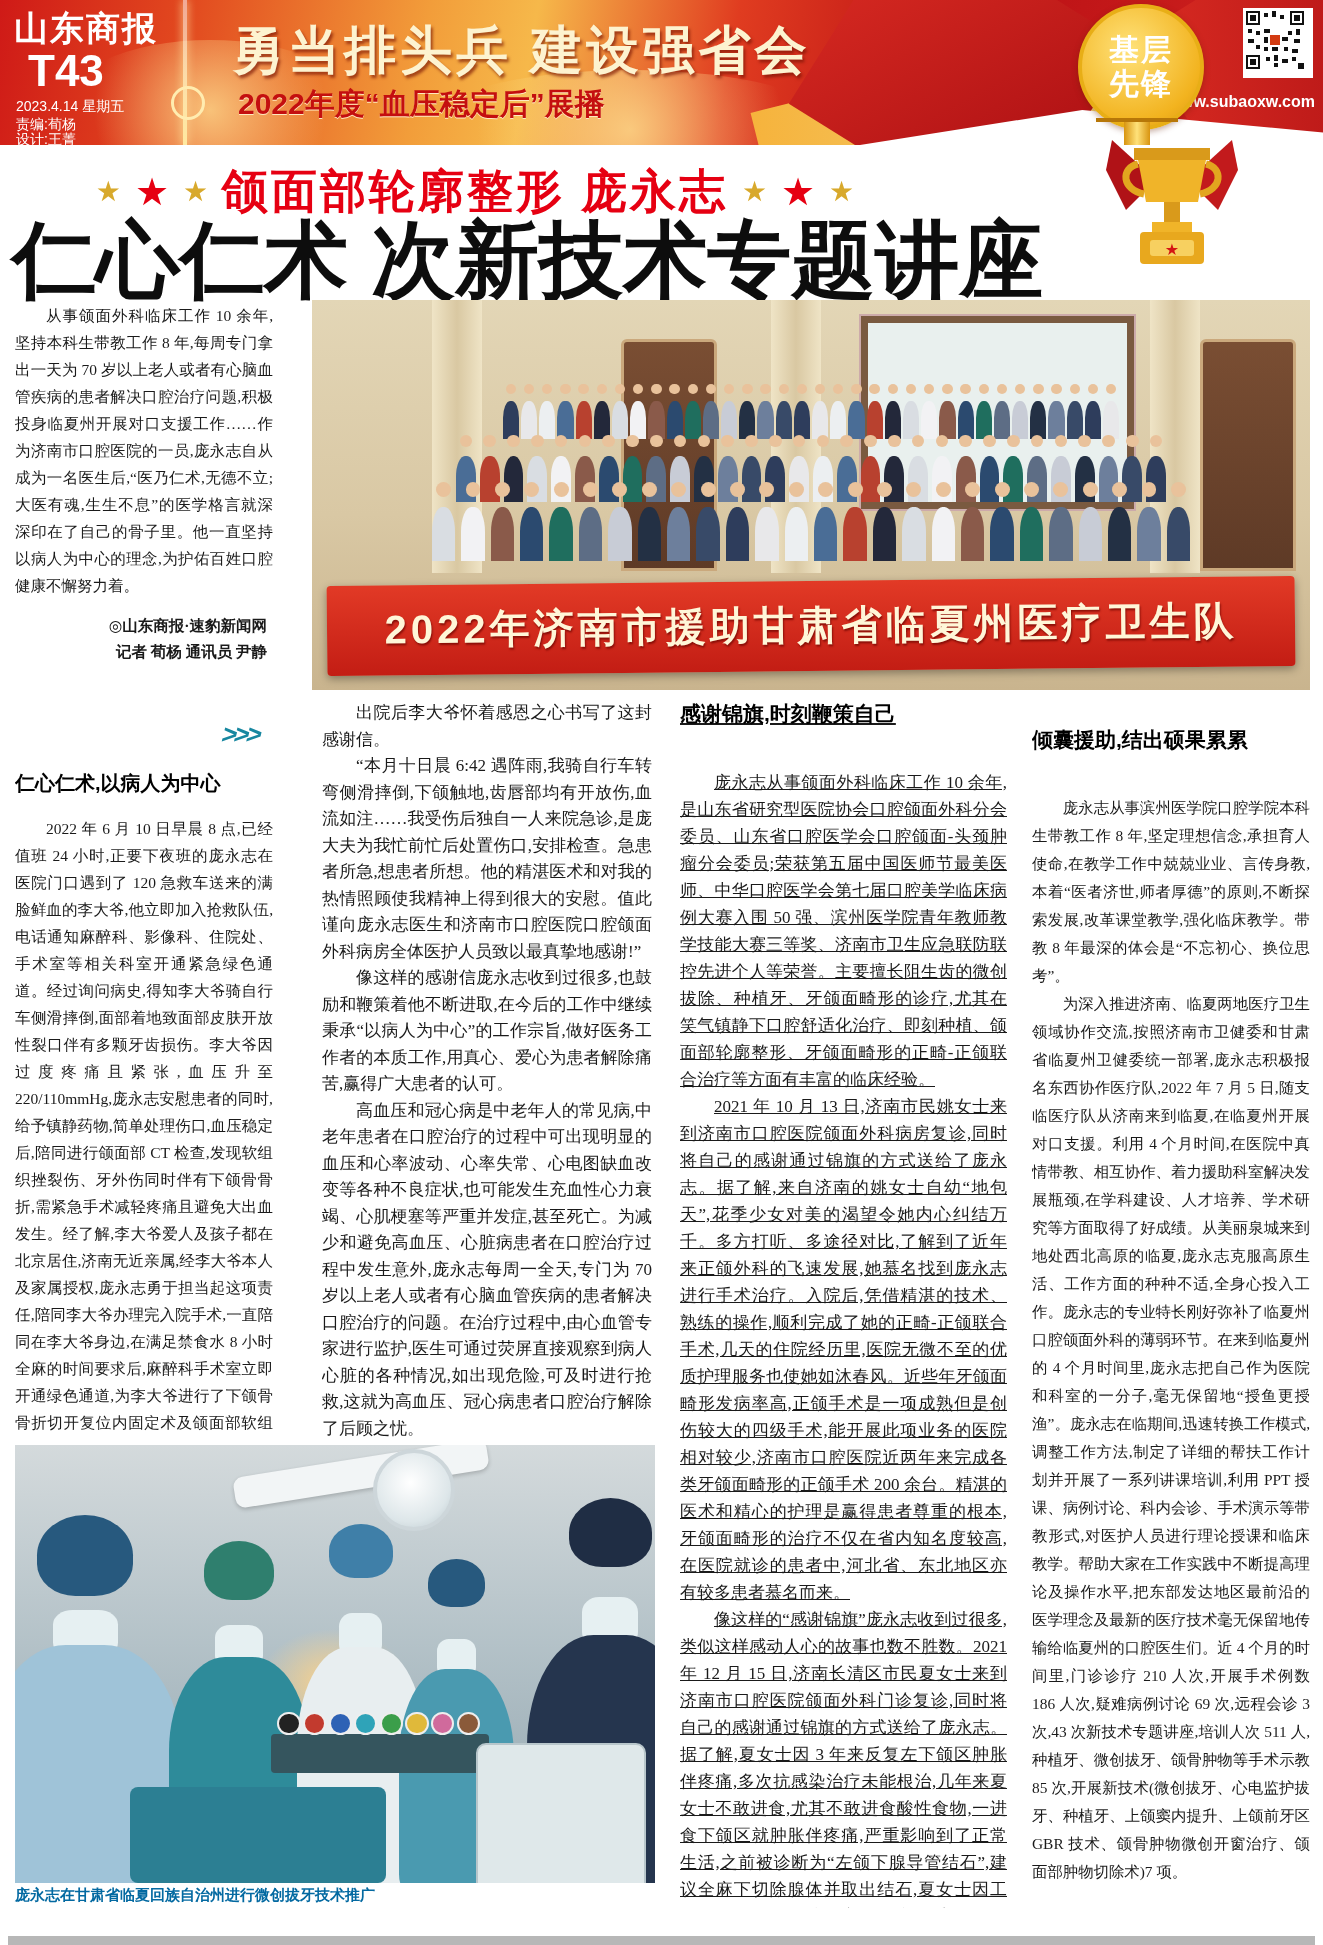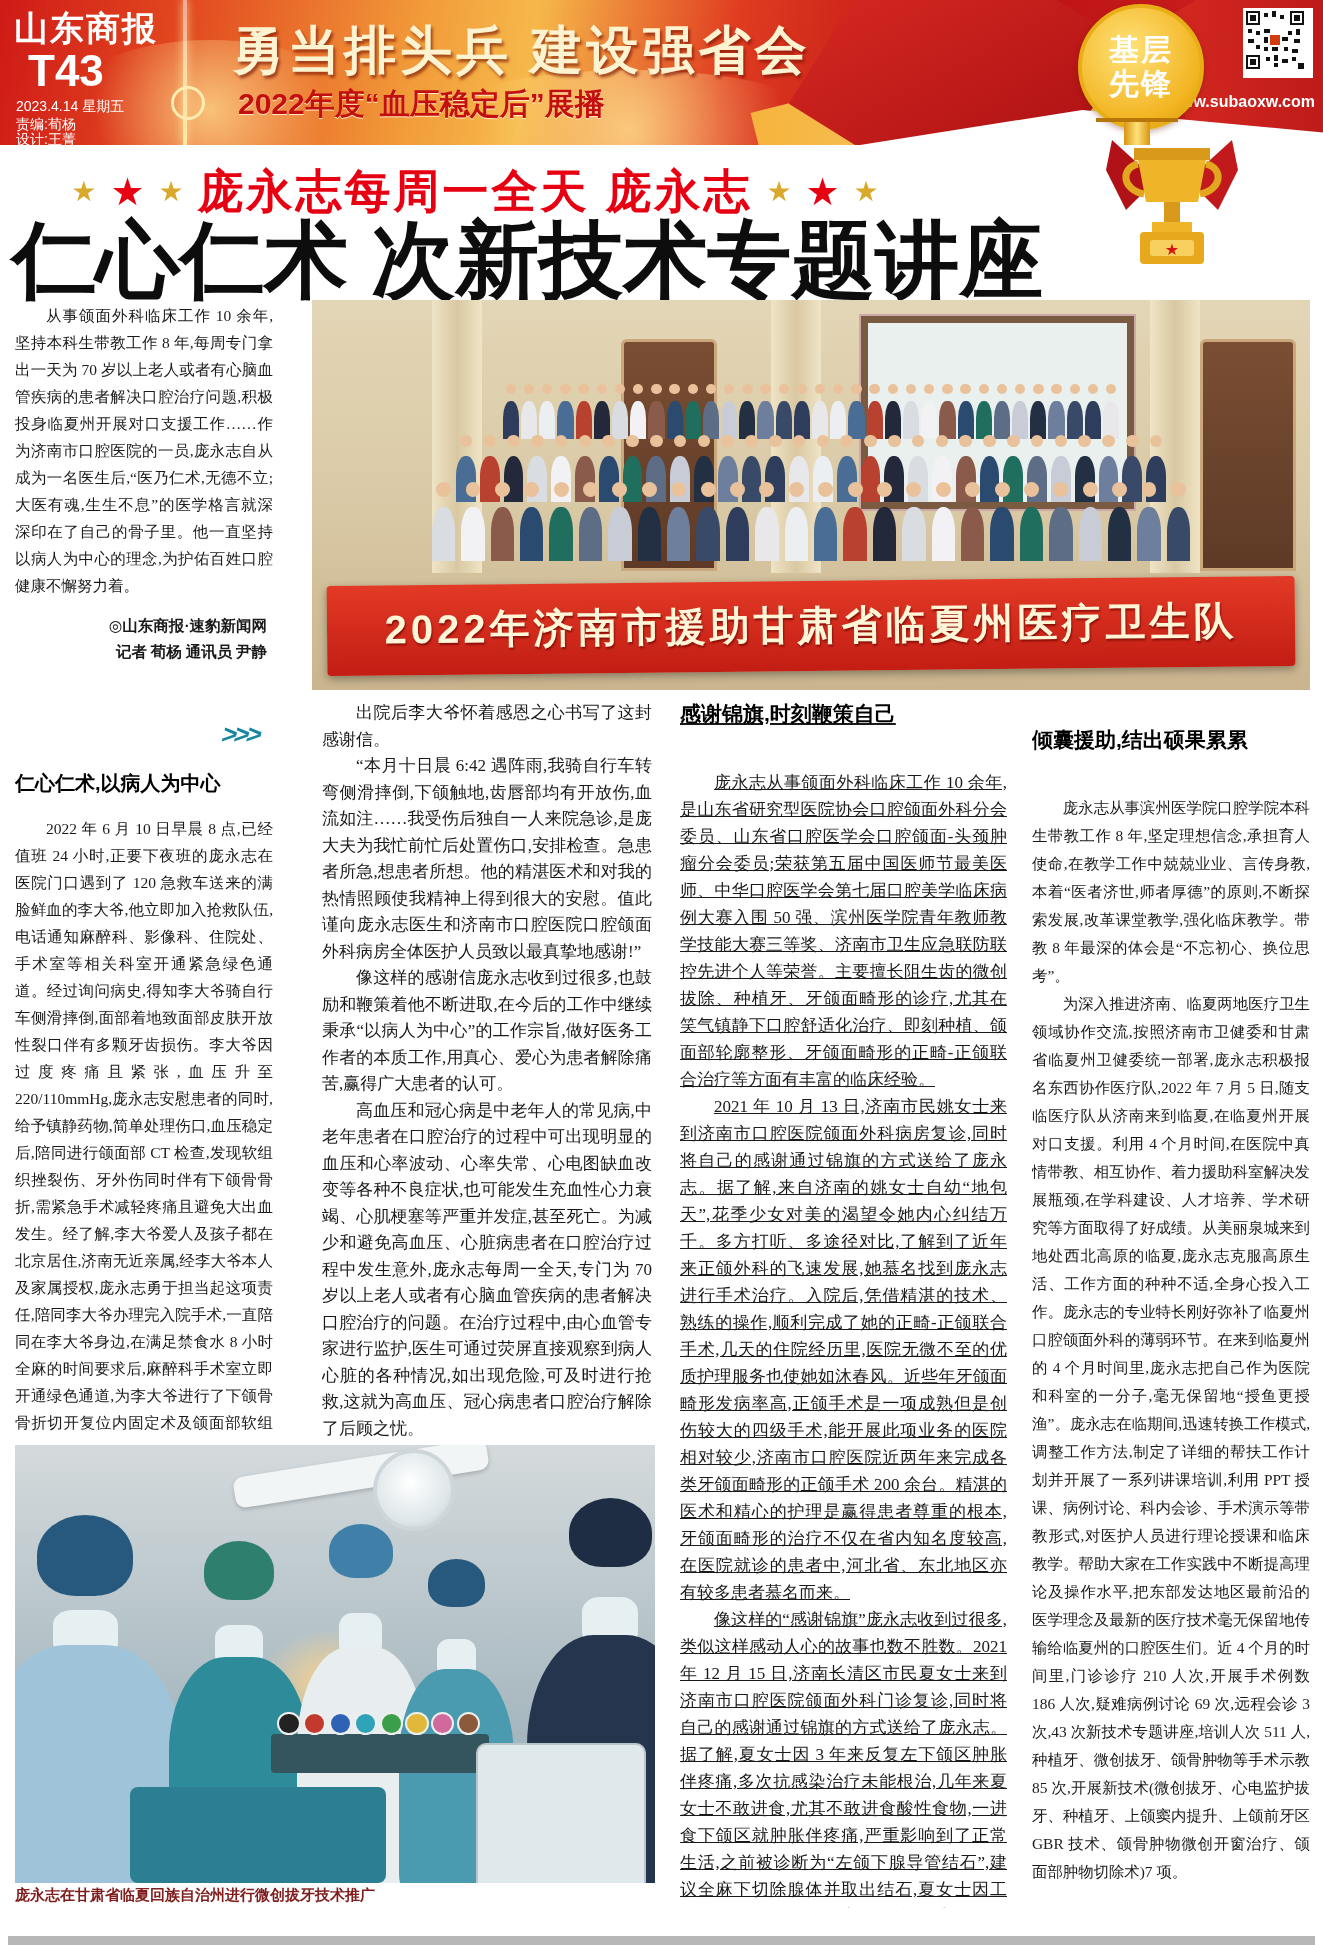--- a/index.html
+++ b/index.html
@@ -56,21 +56,21 @@
   .person{position:relative;border-radius:45% 45% 0 0;flex:0 0 auto;}
   .person:before{content:"";position:absolute;left:18%;width:64%;padding-top:64%;border-radius:50%;background:#e9c29b;top:-46%;}
   .banner{position:absolute;left:1.5%;right:1.5%;bottom:5%;height:23%;background:linear-gradient(#e23a26,#c31d14);
     transform:rotate(-.6deg);border-radius:4px;display:flex;align-items:center;justify-content:center;
     box-shadow:0 3px 8px rgba(0,0,0,.35);z-index:9;}
   .banner span{font-family:"Liberation Sans","DejaVu Sans",sans-serif;font-weight:900;font-size:40px;
     color:#fff6d8;letter-spacing:4px;white-space:nowrap;text-shadow:1px 2px 2px #8a0f08;}
   .photo2{position:absolute;left:15px;top:1445px;width:640px;height:438px;overflow:hidden;
     background:linear-gradient(#d4dadc 0%,#b4c2c8 45%,#8fa3ad 100%);}
   .caption{position:absolute;left:15px;top:1886px;width:640px;font-family:Liberation Serif, serif;
-    font-weight:bold;font-size:15px;color:#7f1d1d;}
+    font-weight:bold;font-size:15px;color:#0369a1;}
   
   .col{position:absolute;text-align:justify;overflow:hidden;}
   .col p{margin:0;text-indent:2em;}
   .col p.cont{text-indent:0;}
   #col1{left:15px;top:302px;width:258px;height:1140px;font-size:15.5px;line-height:27px;}
   #col2{left:322px;top:700px;width:330px;height:744px;font-size:17px;line-height:26.5px;}
   #col3{left:680px;top:700px;width:327px;height:1208px;font-size:17px;line-height:27px;text-decoration:underline;}
   #col4{left:1032px;top:700px;width:278px;height:1208px;font-size:15.4px;line-height:28px;}
   .byline{text-align:right;font-weight:bold;margin-top:14px;padding-right:6px;line-height:26px;}
   .marker{color:#1787a0;font-family:"Liberation Sans","DejaVu Sans",sans-serif;font-weight:900;
@@ -152,21 +152,21 @@
           <rect x="12" y="12" width="5" height="5" fill="#d33b12"></rect>
       </svg>
     </div>
     <div class="site-url">网址:www.subaoxw.com</div>
   </div>
 
   <div class="kicker">
     <span class="star g">★</span>
     <span class="star r">★</span>
     <span class="star g">★</span>
-    <span class="txt">庞永志每周一全天  庞永志</span>
+    <span class="txt">颌面部轮廓整形  庞永志</span>
     <span class="star g">★</span>
     <span class="star r">★</span>
     <span class="star g">★</span>
   </div>
   <div class="trophy">
     <svg width="132" height="152" viewBox="0 0 132 152">
       <polygon points="6,0 50,40 20,70 0,30" fill="#b01217"></polygon>
       <polygon points="126,0 82,40 112,70 132,30" fill="#c21a1c"></polygon>
       <rect x="28" y="8" width="76" height="12" fill="#d99a1b"></rect>
       <polygon points="32,20 100,20 92,62 40,62" fill="#f0b429"></polygon>

